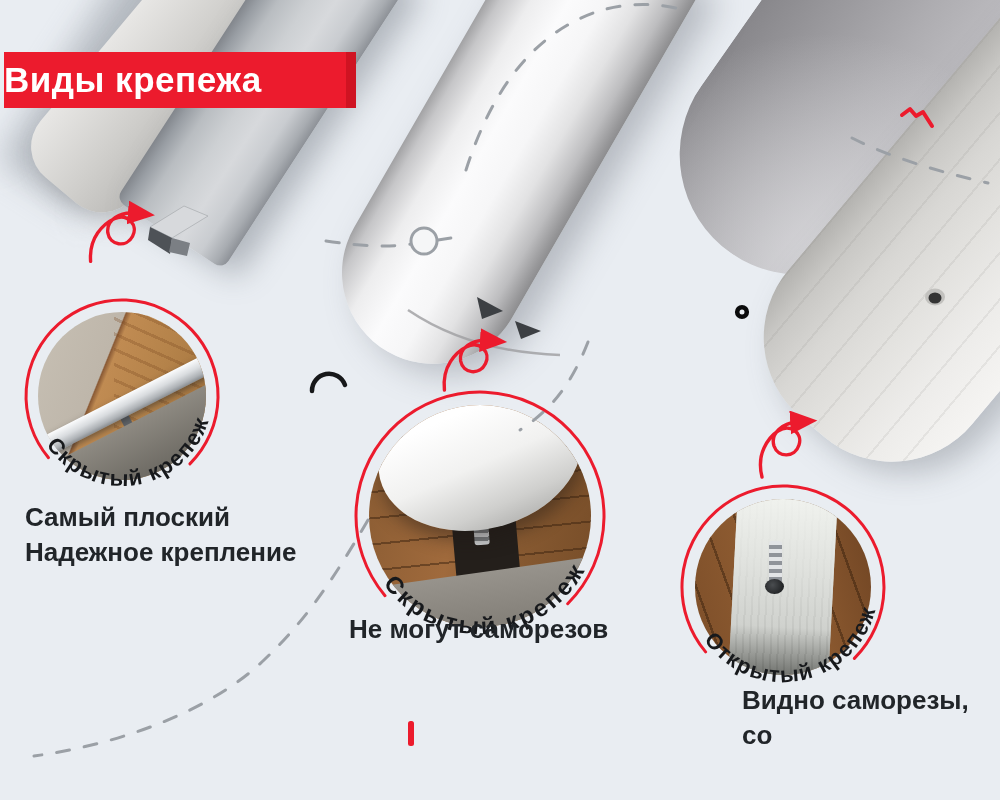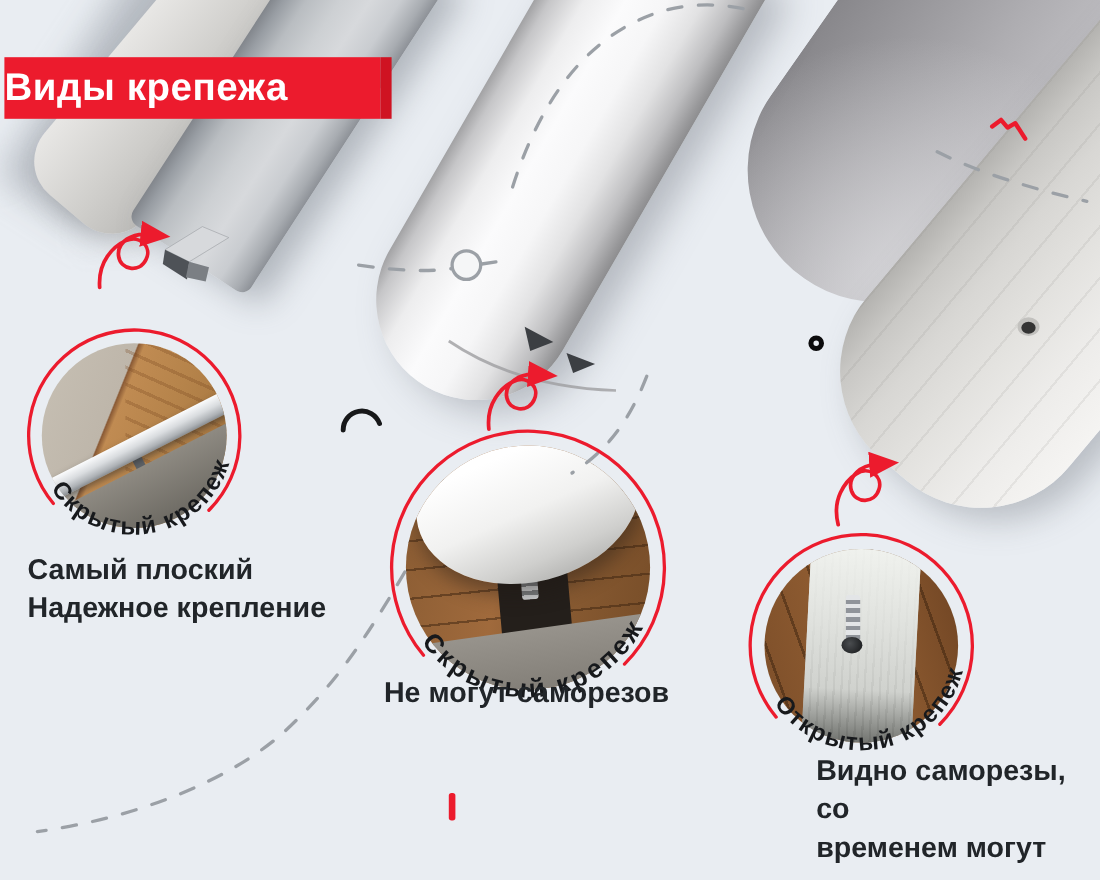--- a/index.html
+++ b/index.html
@@ -190,16 +190,15 @@
 
   <div class="desc" id="desc1">
     <div>Самый плоский</div>
     <div>Надежное крепление</div>
   </div>
   <div class="desc" id="desc2">
     <div>Не могут саморезов</div>
   </div>
   <div class="desc" id="desc3">
     <div>Видно саморезы, со</div>
-    <div>временем могут</div>
   </div>
 
 </div>
 
 </body></html>

